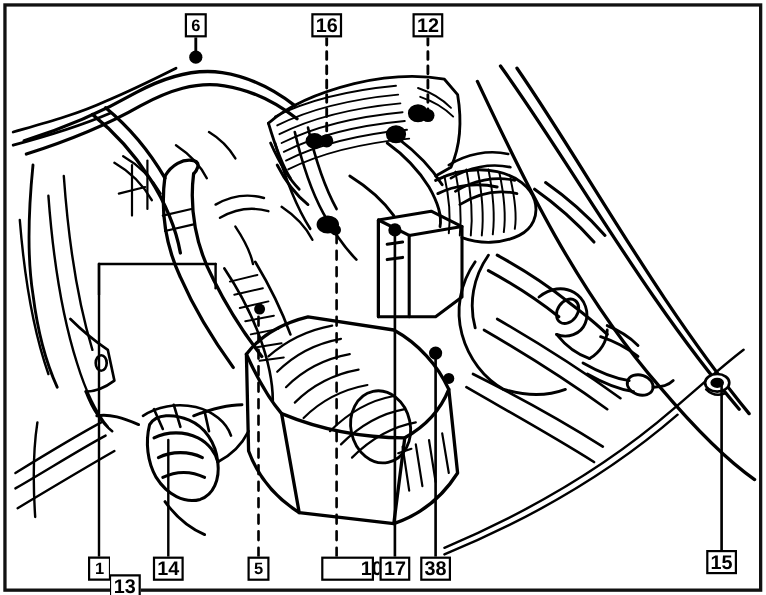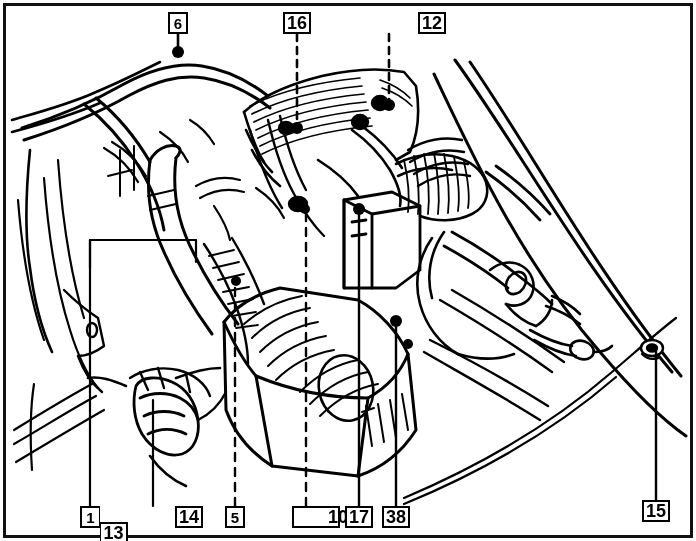--- a/index.html
+++ b/index.html
@@ -296,28 +296,28 @@
 
     </g>
   </svg>
 
   <div id="frame"></div>
 
   <div class="callout w1" style="left:168px;top:12px;">6</div>
 
   <div class="callout w2" style="left:283px;top:12px;">16</div>
 
-  <div class="callout w2" style="left:375px;top:12px;margin-left:43px;">12</div>
+  <div class="callout w2" style="left:375px;top:12px;">12</div>
 
   <div class="pair" style="left:80px;top:506px;">
     <div class="callout w1">1</div>
     <div class="callout w2">13</div>
   </div>
 
-  <div class="callout w2" style="left:139px;top:506px;margin-left:36px;">14</div>
+  <div class="callout w2" style="left:139px;top:506px;">14</div>
 
   <div class="callout w1" style="left:225px;top:506px;">5</div>
 
   <div class="callout w2" style="left:292px;top:506px;padding-left:44px;">10</div>
 
   <div class="callout w2" style="left:345px;top:506px;">17</div>
 
   <div class="callout w2" style="left:382px;top:506px;">38</div>
 
   <div class="callout w2" style="left:642px;top:500px;">15</div>

